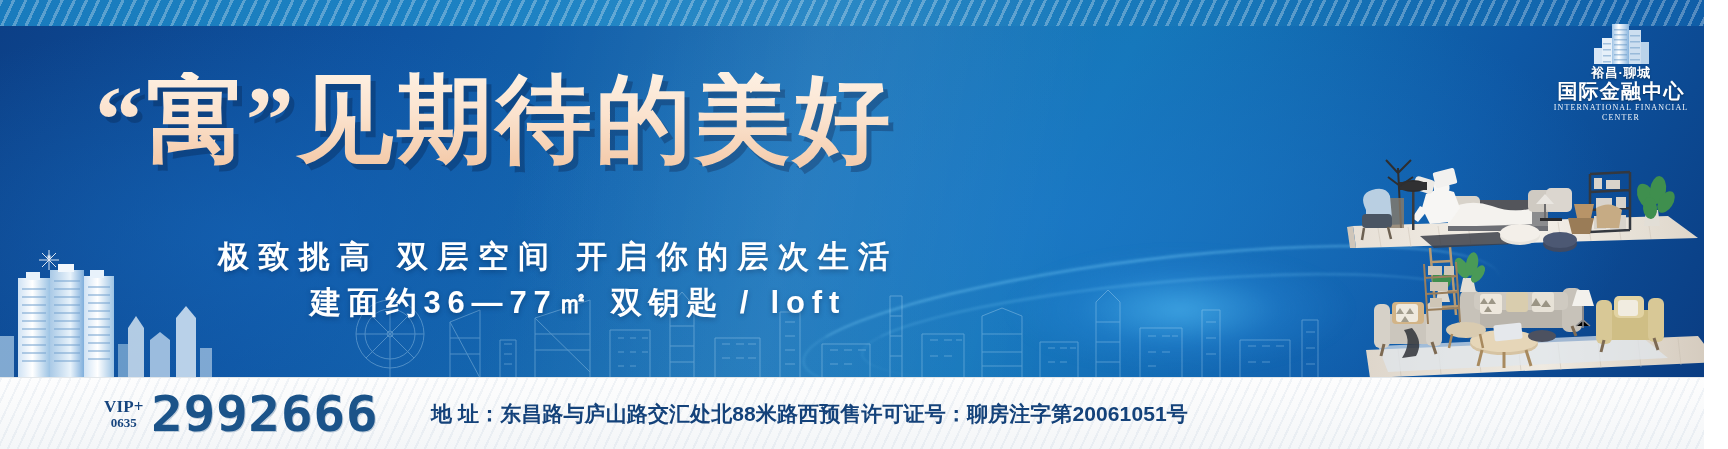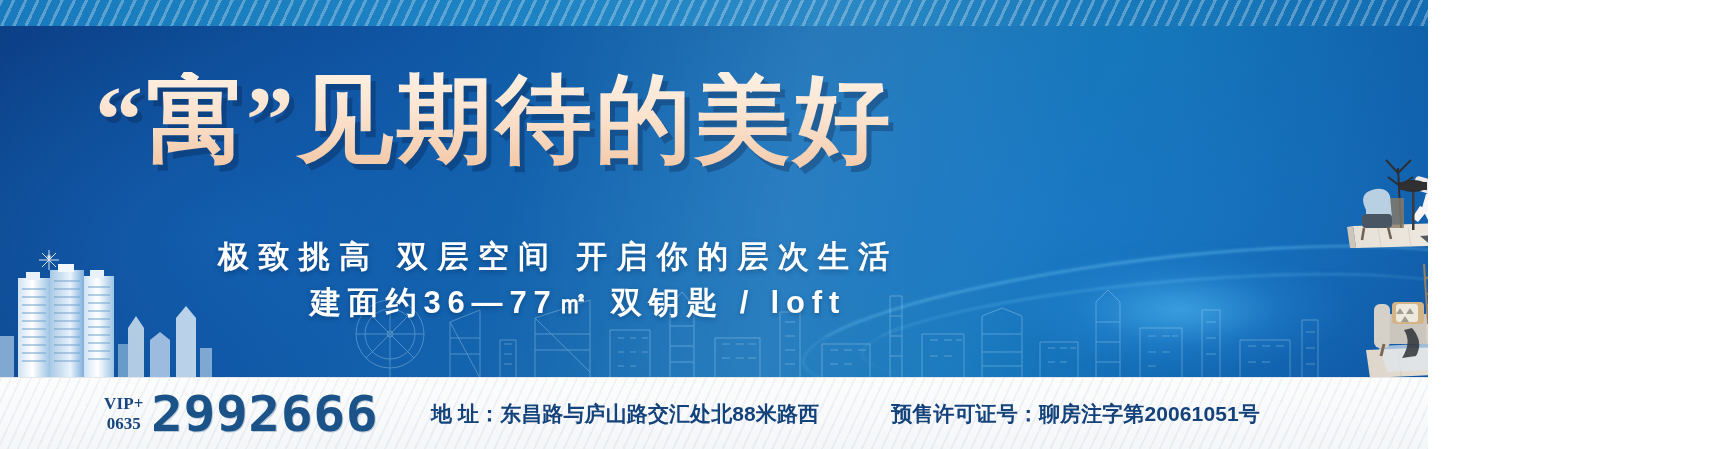--- a/index.html
+++ b/index.html
@@ -1,20 +1,20 @@
 <!DOCTYPE html>
 <html><head>
 <meta charset="utf-8">
 <style>
   html,body{margin:0;padding:0;background:#fff;}
   body{font-family:"Liberation Sans","DejaVu Sans",sans-serif;}
 
   .banner{
     position:relative;
-    width:1428px;height:449px;
+    width:1704px;height:449px;
     overflow:hidden;
     background:#0b4c96;
   }
 
   
   .art{
     position:absolute;left:0;top:0;width:1728px;height:378px;
     overflow:hidden;
     background:
       radial-gradient(ellipse 900px 420px at 62% 58%, rgba(28,120,200,.75) 0%, rgba(16,86,168,0) 62%),
@@ -114,35 +114,35 @@
       linear-gradient(180deg,#fdfdfd 0%,#f4f6f8 100%);
     display:flex;align-items:center;
     border-top:1px solid #e3e7ea;
   }
   .phone-block{display:flex;align-items:center;margin-left:104px;}
   .vip{
     font-family:"Liberation Serif","DejaVu Serif",serif;
     color:#17457e;text-align:center;margin-right:7px;line-height:1.12;
   }
   .vip .v1{font-size:17px;font-weight:700;letter-spacing:.01em;}
-  .vip .v2{font-size:17px;font-weight:700;}
+  .vip .v2{font-size:13px;font-weight:700;}
   .phone{
     font-family:"DejaVu Sans Mono","Liberation Mono",monospace;
     font-size:50px;font-weight:700;color:#1b5389;
     letter-spacing:.01em;line-height:1;
     transform:scaleX(1.06);transform-origin:left center;
     text-shadow:1px 1px 0 rgba(20,70,125,.25);
   }
   .info-item{
     font-size:21px;font-weight:700;color:#14427a;white-space:nowrap;
     letter-spacing:.005em;
     text-align:right;
   }
   .i-addr{margin-left:66px;}
-  .i-lic{margin-left:72px;}
+  .i-lic{}
   .i-dev{margin-left:76px;}
 </style>
 </head>
 <body>
 
 <div class="banner">
 
   <div class="art">
 
     <div class="top-stripes"></div>

